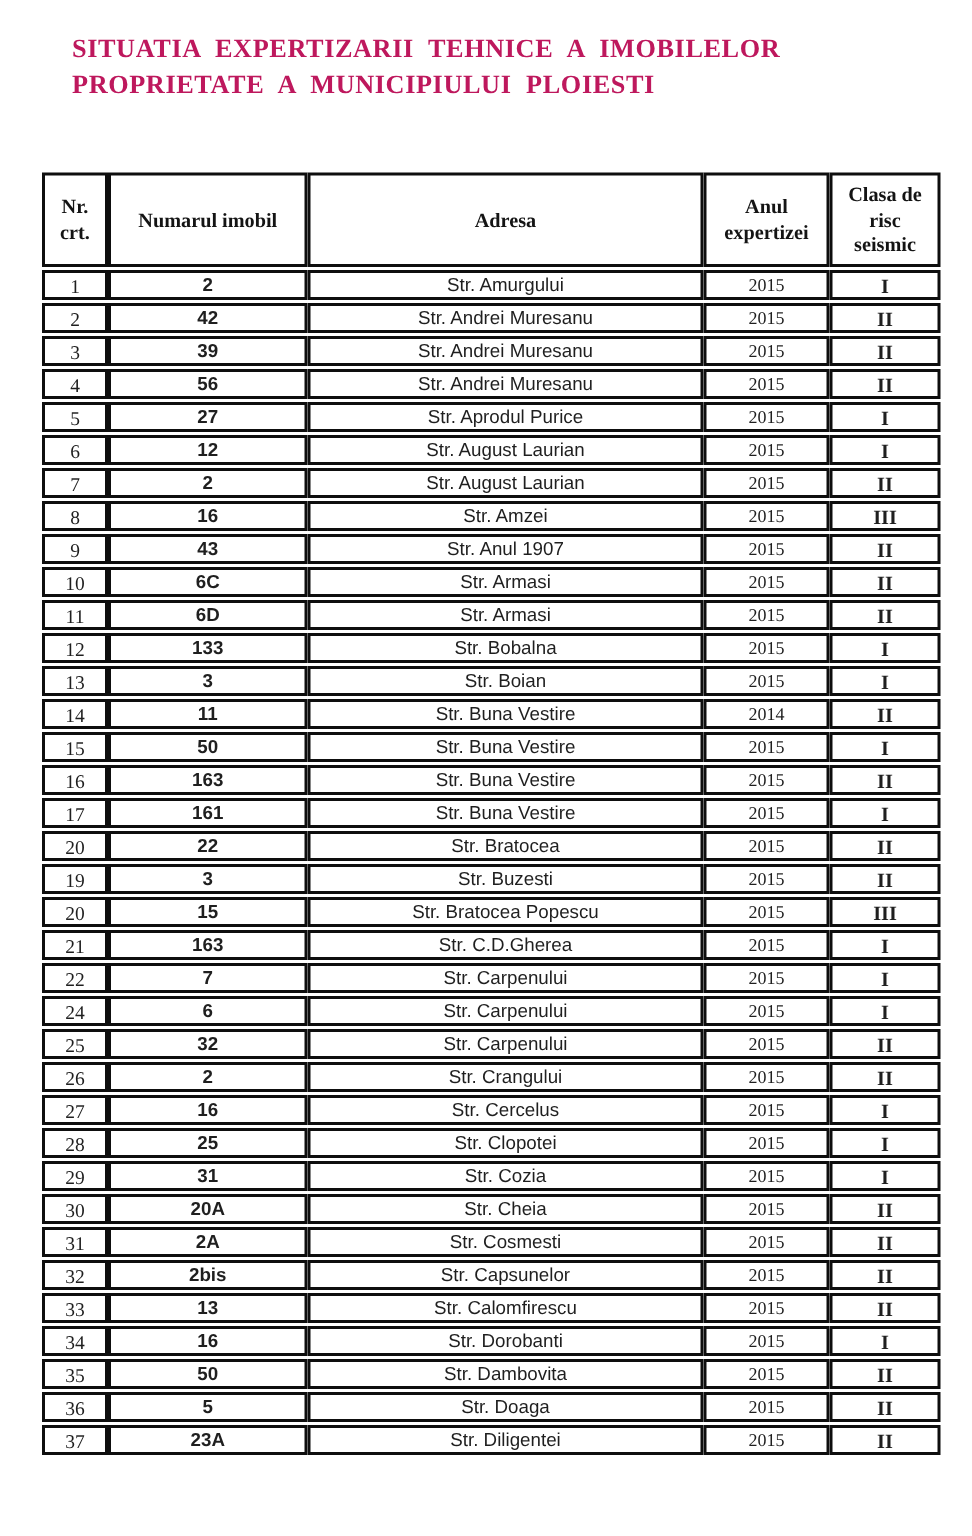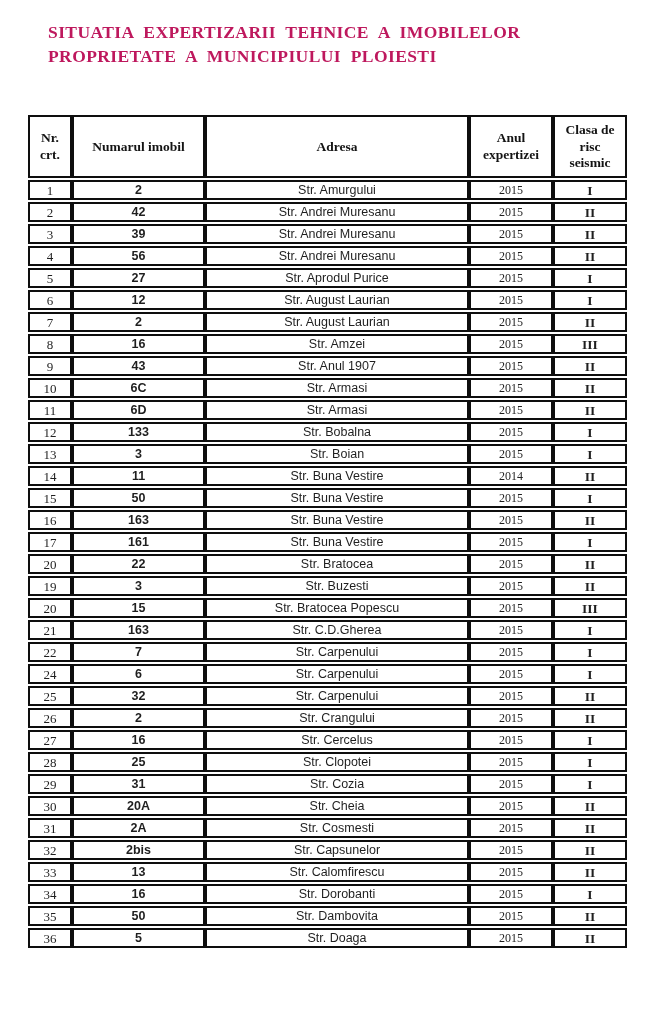--- a/index.html
+++ b/index.html
@@ -355,15 +355,22 @@
           <td class="col-an">2015</td>
           <td class="col-clasa">II</td>
         </tr>
         <tr>
           <td class="col-nr">36</td>
           <td class="col-numar">5</td>
           <td class="col-adresa">Str. Doaga</td>
           <td class="col-an">2015</td>
           <td class="col-clasa">II</td>
         </tr>
+        <tr>
+          <td class="col-nr">37</td>
+          <td class="col-numar">23A</td>
+          <td class="col-adresa">Str. Diligentei</td>
+          <td class="col-an">2015</td>
+          <td class="col-clasa">II</td>
+        </tr>
       </tbody>
   </table>
 </div>
 
 </body></html>

